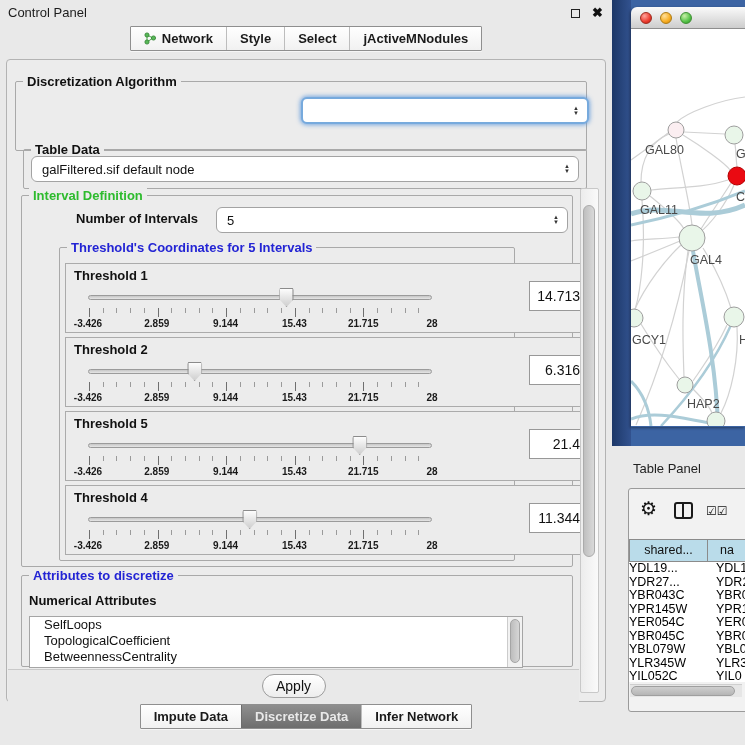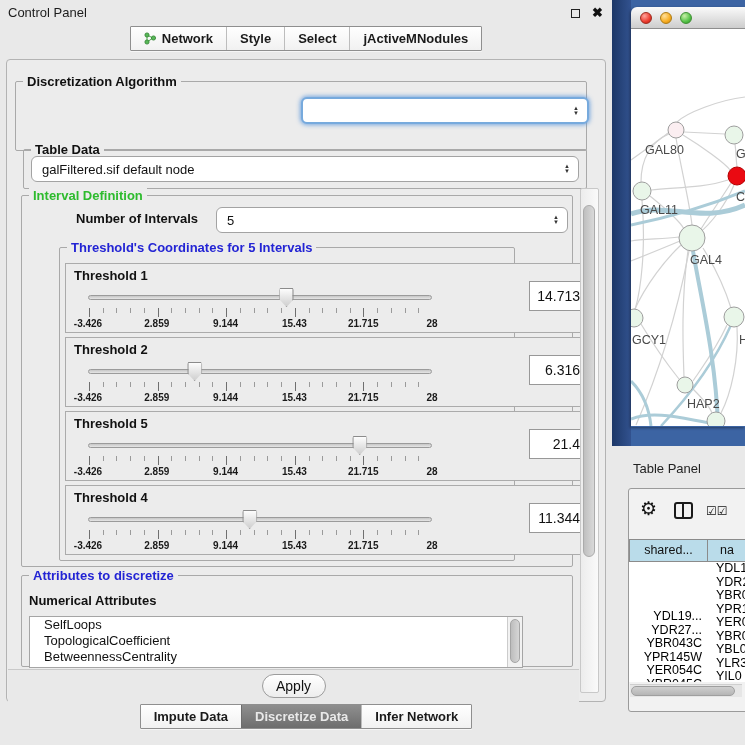--- a/index.html
+++ b/index.html
@@ -83,21 +83,21 @@
   .split-btn { position:absolute; left:45px; top:13px; width:19px; height:17px; border:2px solid #1a1a1a; border-radius:3px; }
   .split-btn::after { content:''; position:absolute; left:6px; top:0; width:2px; height:13px; background:#1a1a1a; }
   .checks-btn { position:absolute; left:77px; top:15px; font-size:12px; color:#111; letter-spacing:0px; }
   .thead { display:flex; height:23px; }
   .th { background:#badcea; border:1px solid #8b8b8b; font-size:12.5px; color:#111; line-height:21px; }
   .th.c1 { width:79px; text-align:center; }
   .th.c2 { flex:1; padding-left:12px; border-left:none; }
   .tbody { background:#fff; height:120px; overflow:hidden; }
   .tr { display:flex; height:13.5px; }
   .td { font-size:12.5px; color:#000; line-height:13.5px; white-space:nowrap; }
-  .td.c1 { width:79px; text-align:right; padding-right:6px;margin-top:48px; }
+  .td.c1 { width:79px; padding-right:6px; }
   .td.c2 { flex:1; padding-left:8px; overflow:hidden; }
   .hscroll { position:absolute; left:1px; bottom:14px; width:112px; height:13px; background:#e6e6e6; border-top:1px solid #cfcfcf; }
   .hscroll .thumb { position:absolute; left:1px; top:1px; width:104px; height:10px; background:linear-gradient(#cfcfcf,#b5b5b5); border:1px solid #9f9f9f; border-radius:6px; }
 
   svg text { font-family:"Liberation Sans",sans-serif; }
 </style>
 </head>
 <body>
 
 <div class="left-panel">

